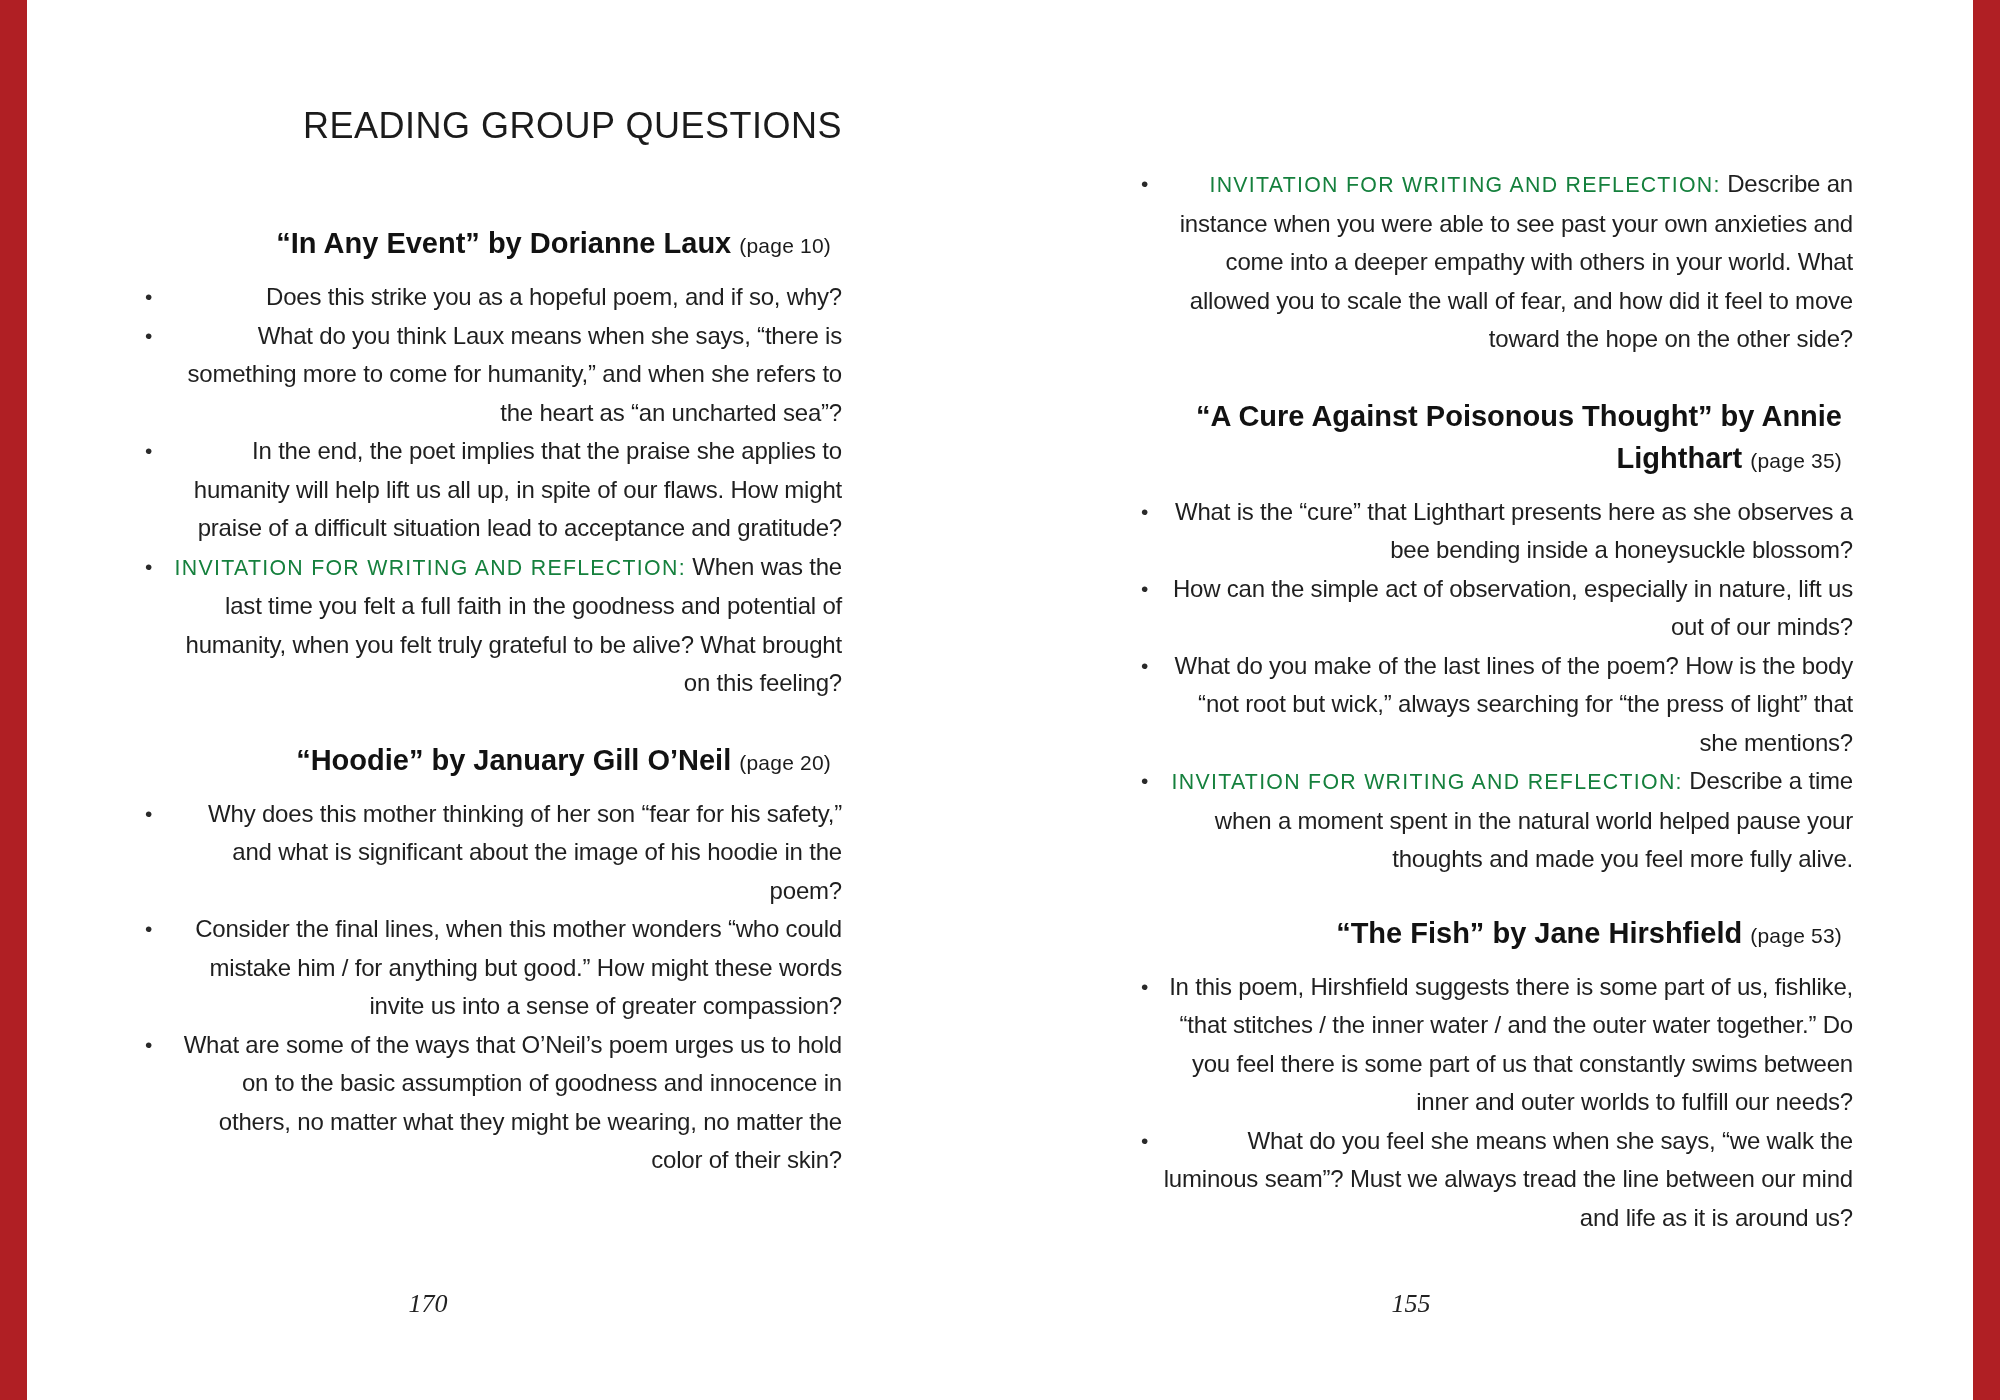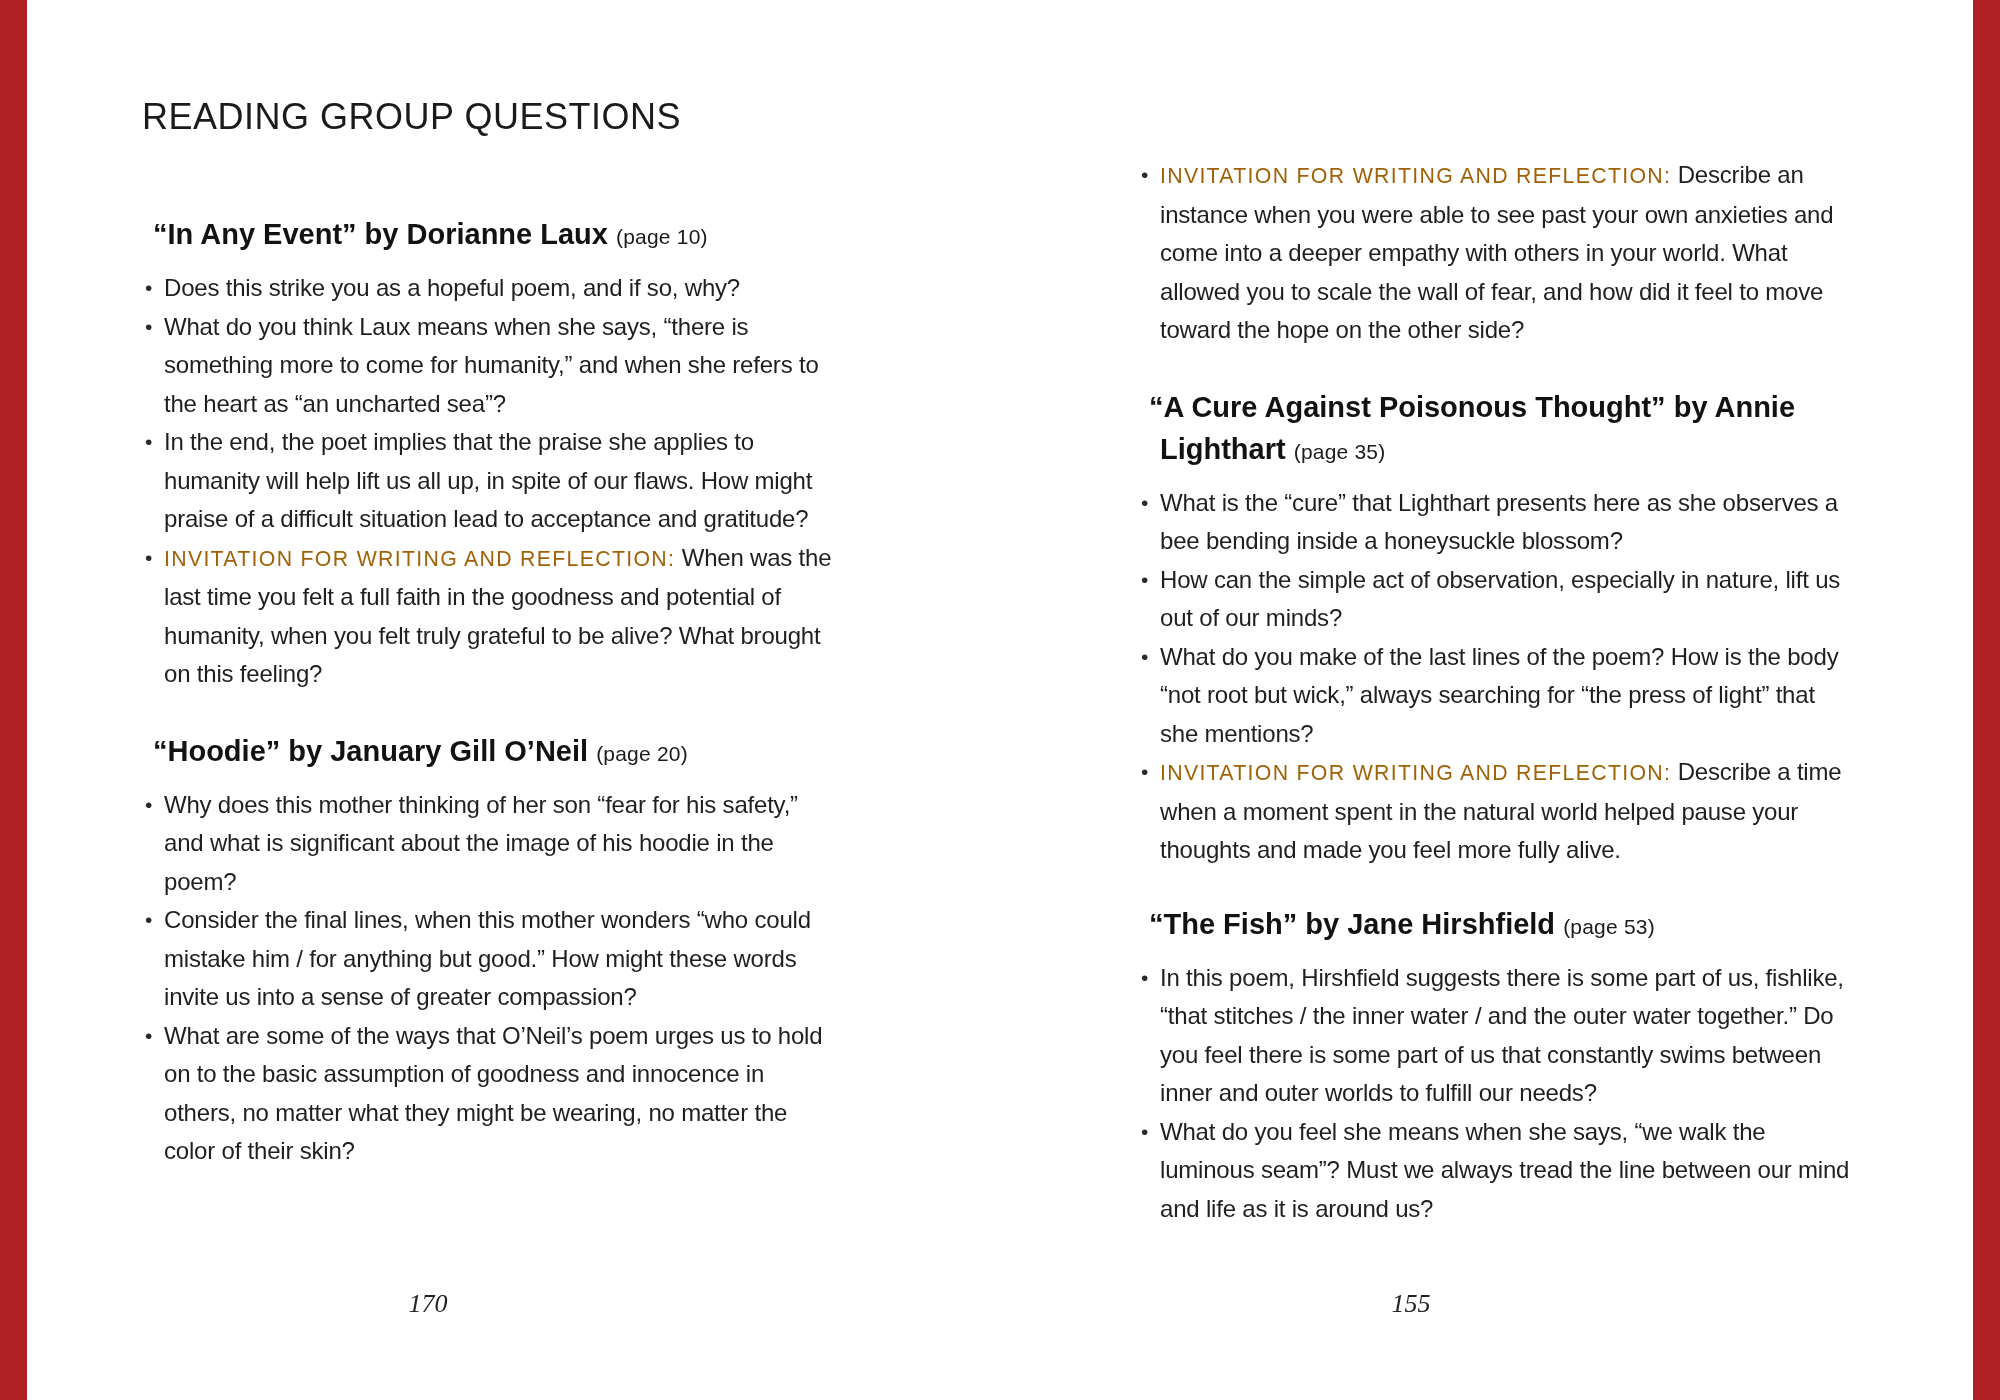--- a/index.html
+++ b/index.html
@@ -7,21 +7,21 @@
     width:2000px;height:1400px;position:relative;overflow:hidden;
     background:#ffffff;
     font-family:"Liberation Sans", sans-serif;
     color:#1f1f1f;
     -webkit-font-smoothing:antialiased;
   }
   .edge{position:absolute;top:0;height:1400px;width:27px;}
   .edge-left{left:0;}
   .edge-right{right:0;}
 
-  .col{position:absolute;top:4px;}
+  .col{position:absolute;top:13px;text-align:right;}
   .col-left{left:142px;width:700px;}
   .col-right{left:1138px;width:715px;}
 
   .book-title{
     margin:90px 0 0 0;
     font-size:36px;line-height:45px;font-weight:400;
     letter-spacing:0.5px;color:#1b1b1b;
   }
 
   .sec-h{
@@ -44,21 +44,21 @@
     position:relative;padding-left:22px;
     font-size:24px;line-height:38.5px;letter-spacing:-0.2px;
     color:#1f1f1f;
   }
   .bullets li::before{
     content:"\2022";
     position:absolute;left:3px;top:0;
     font-size:21px;line-height:38.5px;color:#2a2a2a;
   }
   .lead{
-    font-size:21.3px;letter-spacing:1.3px;color:#a16207;
+    font-size:21.3px;letter-spacing:1.3px;color:#15803d;
   }
   .pagenum{
     position:absolute;top:1289px;transform:translateX(-50%);
     font-family:"Liberation Serif", serif;font-style:italic;
     font-size:26px;color:#222222;
   }
   .pagenum-left{left:428px;}
   .pagenum-right{left:1411px;text-align:right;}
 </style>
 </head>

